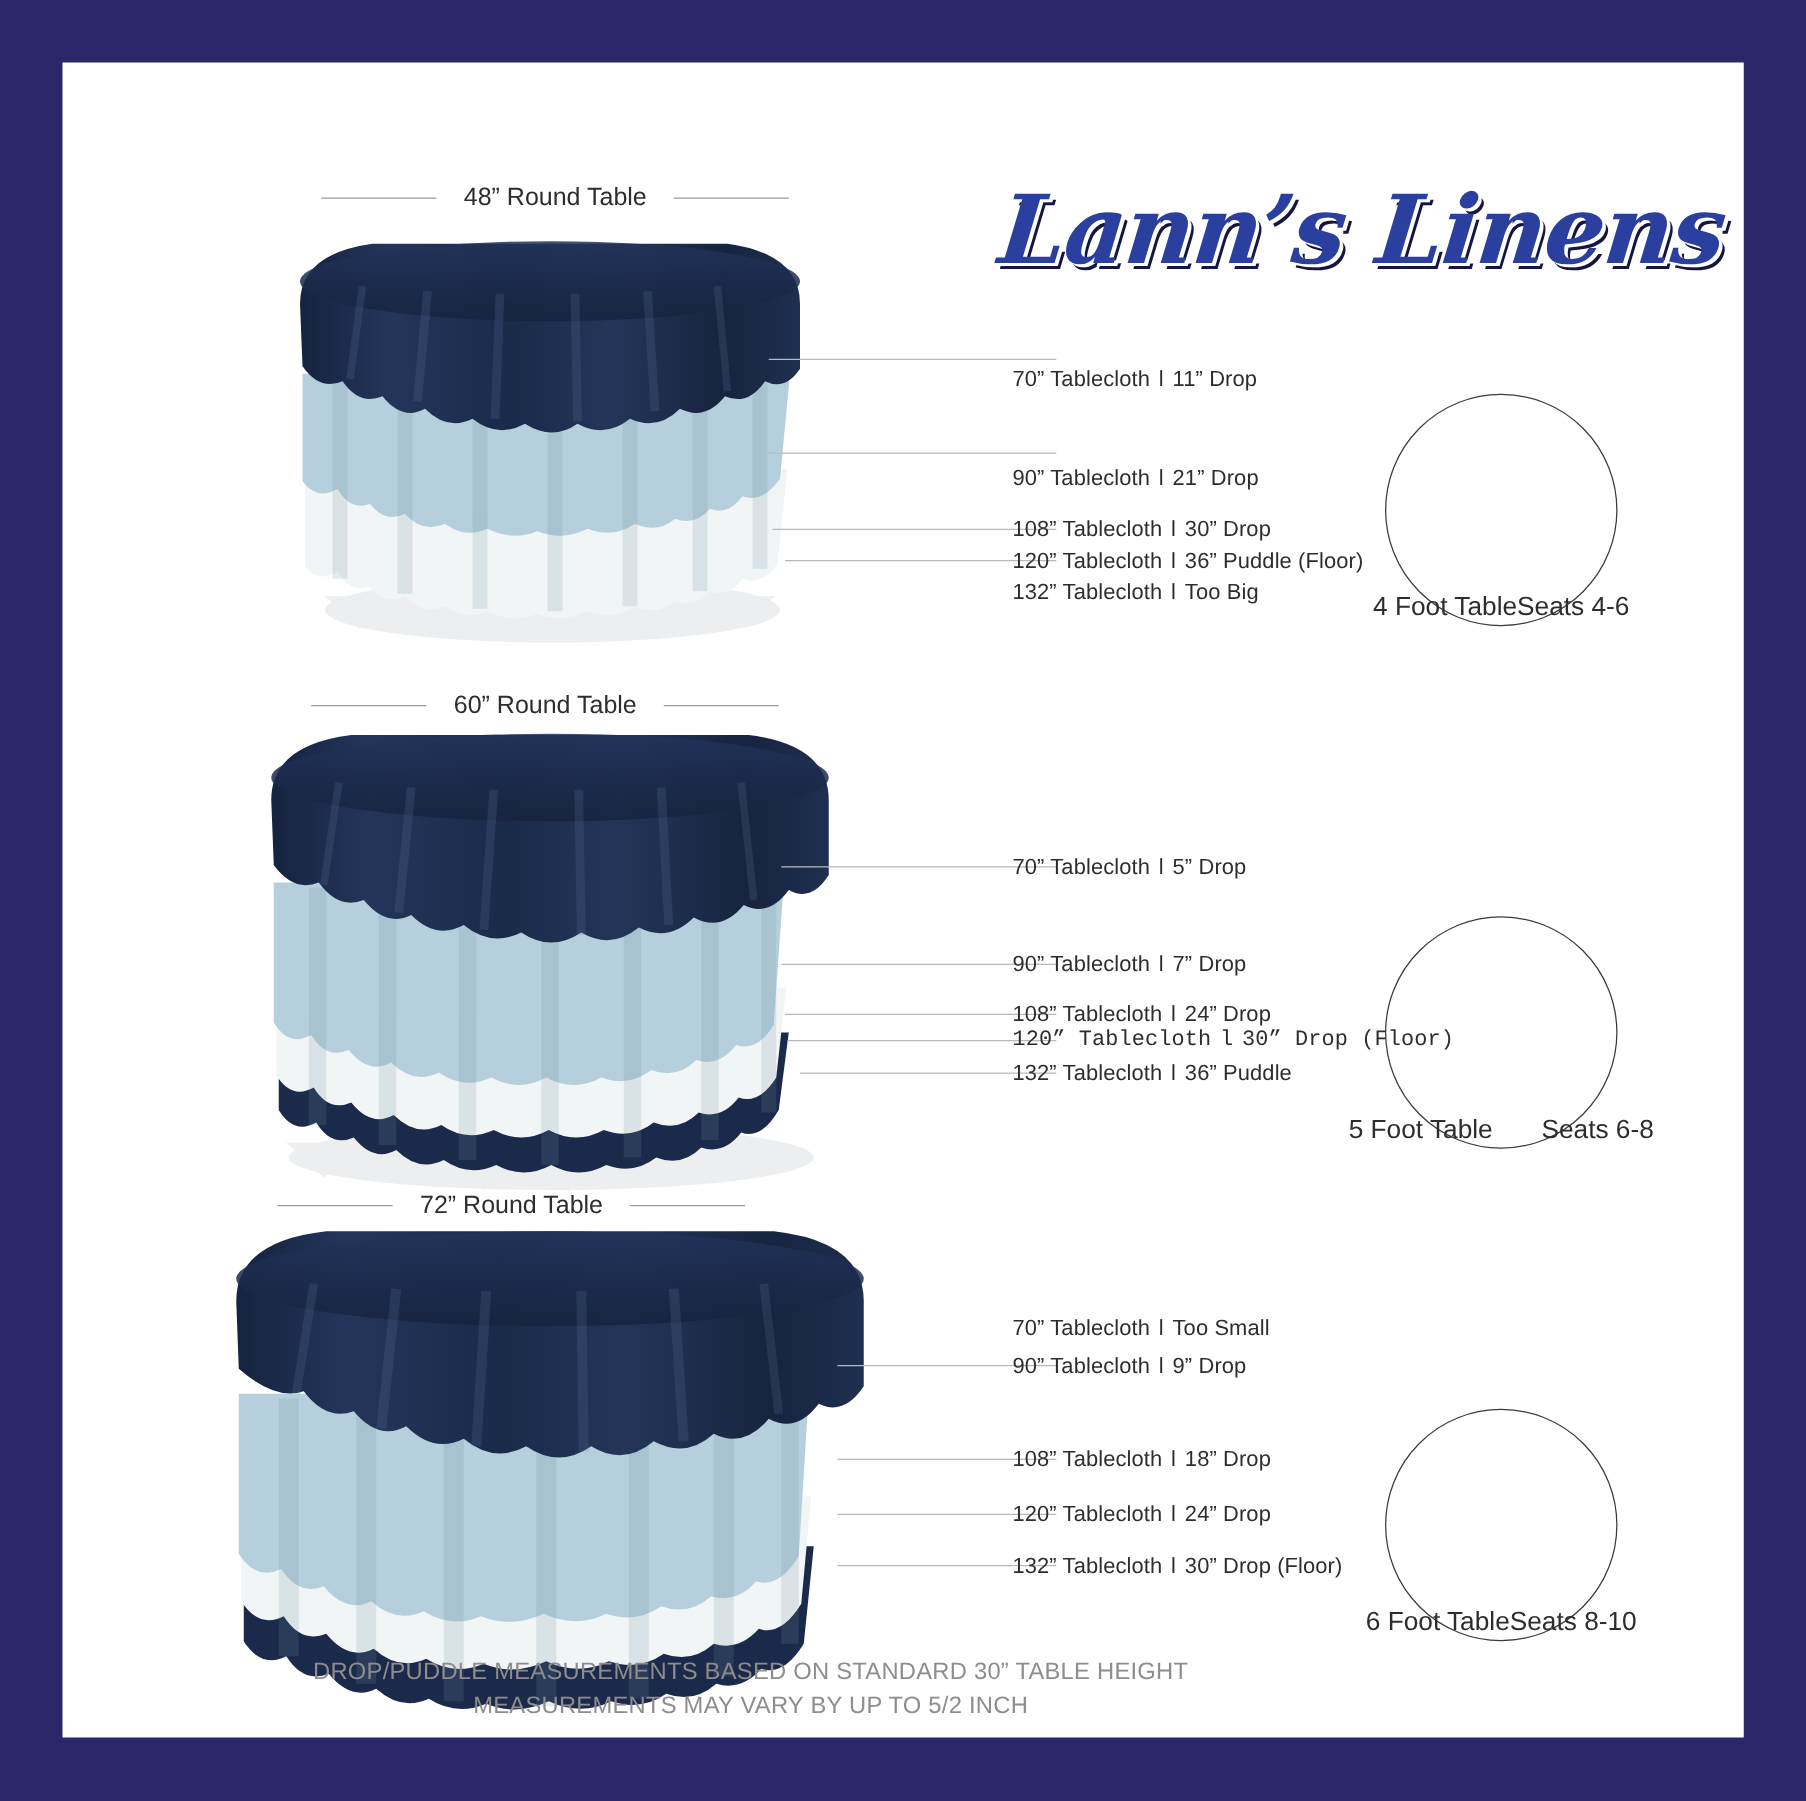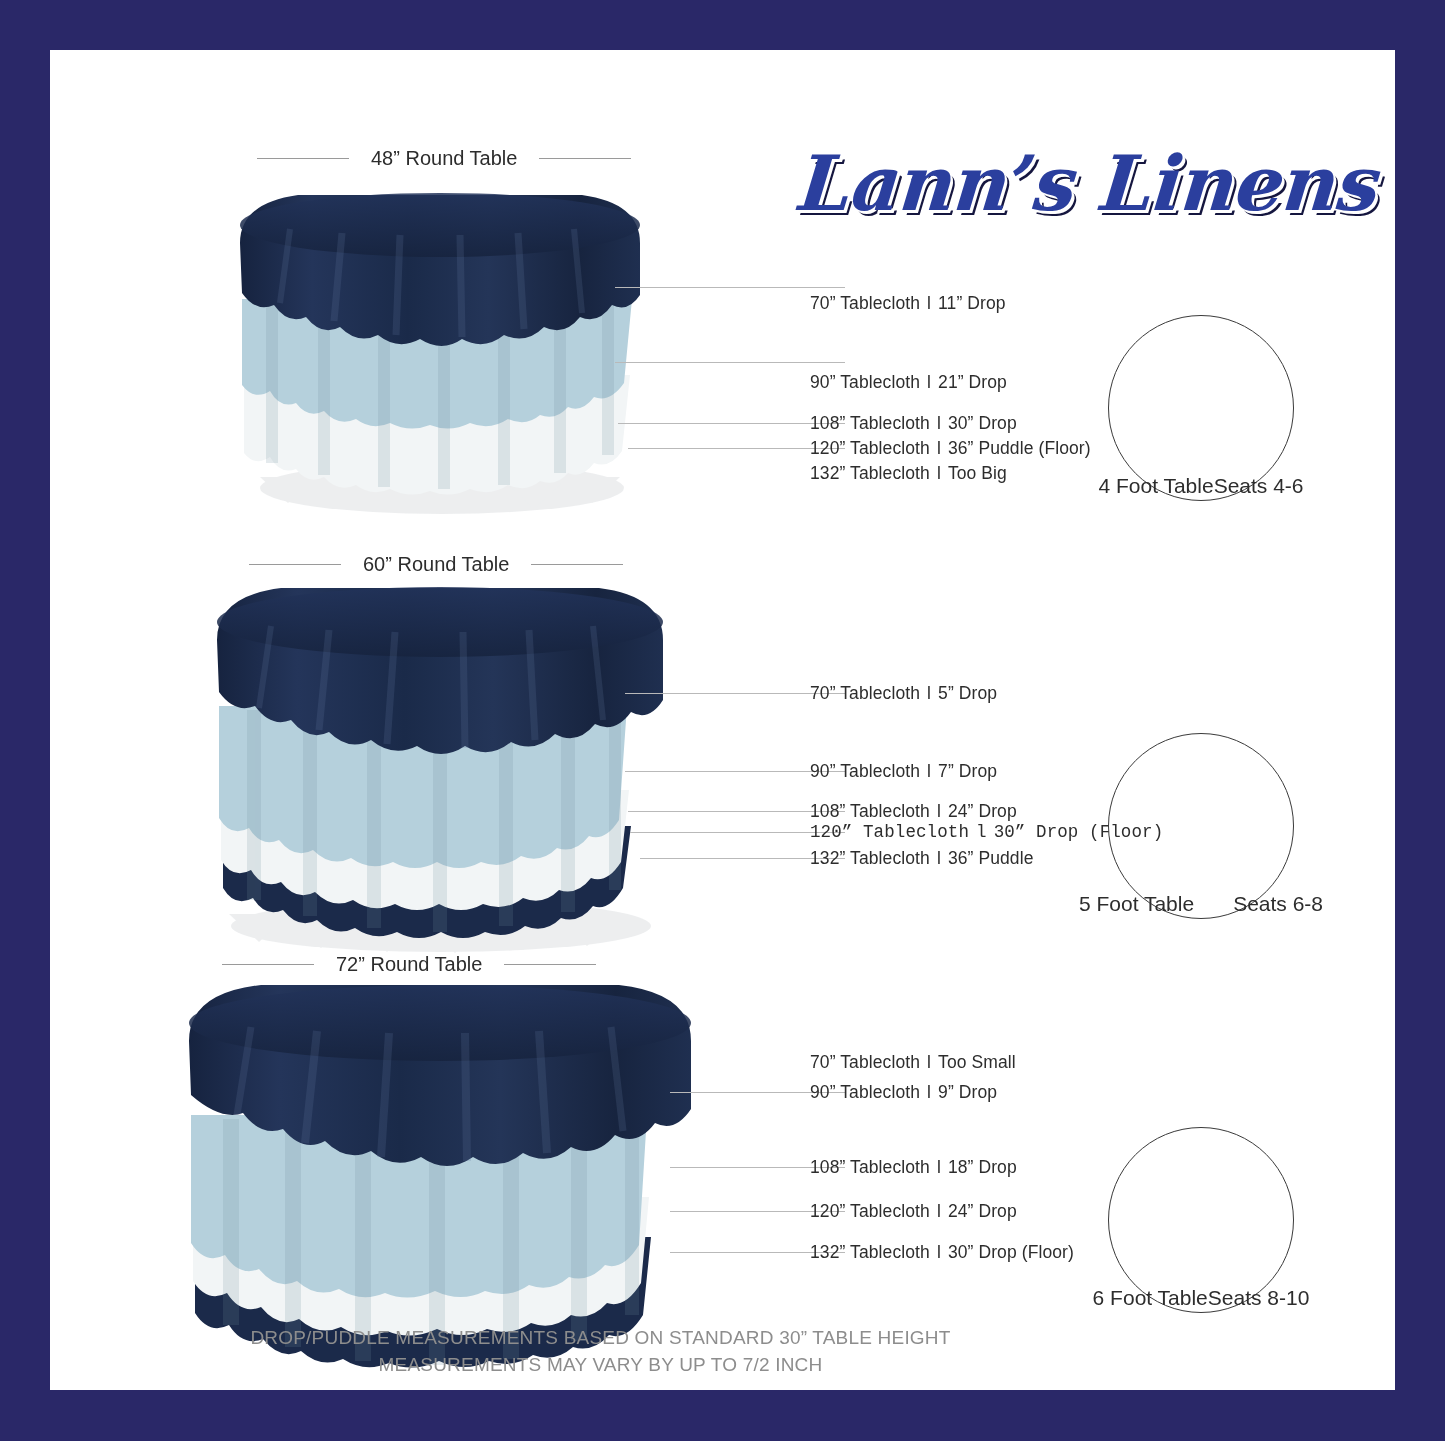--- a/index.html
+++ b/index.html
@@ -407,17 +407,17 @@
       <span>132” Tablecloth</span><span class="sep">l</span><span>30” Drop (Floor)</span>
     </div>
 
     <div class="seat-circle" style="left:1058px; top:1077px;">
       <span>6 Foot Table</span>
       <span>Seats 8-10</span>
     </div>
 
     <div id="footer">
       <div>DROP/PUDDLE MEASUREMENTS BASED ON STANDARD 30” TABLE HEIGHT</div>
-      <div>MEASUREMENTS MAY VARY BY UP TO 7/2 INCH</div>
+      <div>MEASUREMENTS MAY VARY BY UP TO 5/2 INCH</div>
     </div>
 
   </div>
 </div>
 
 </body></html>

